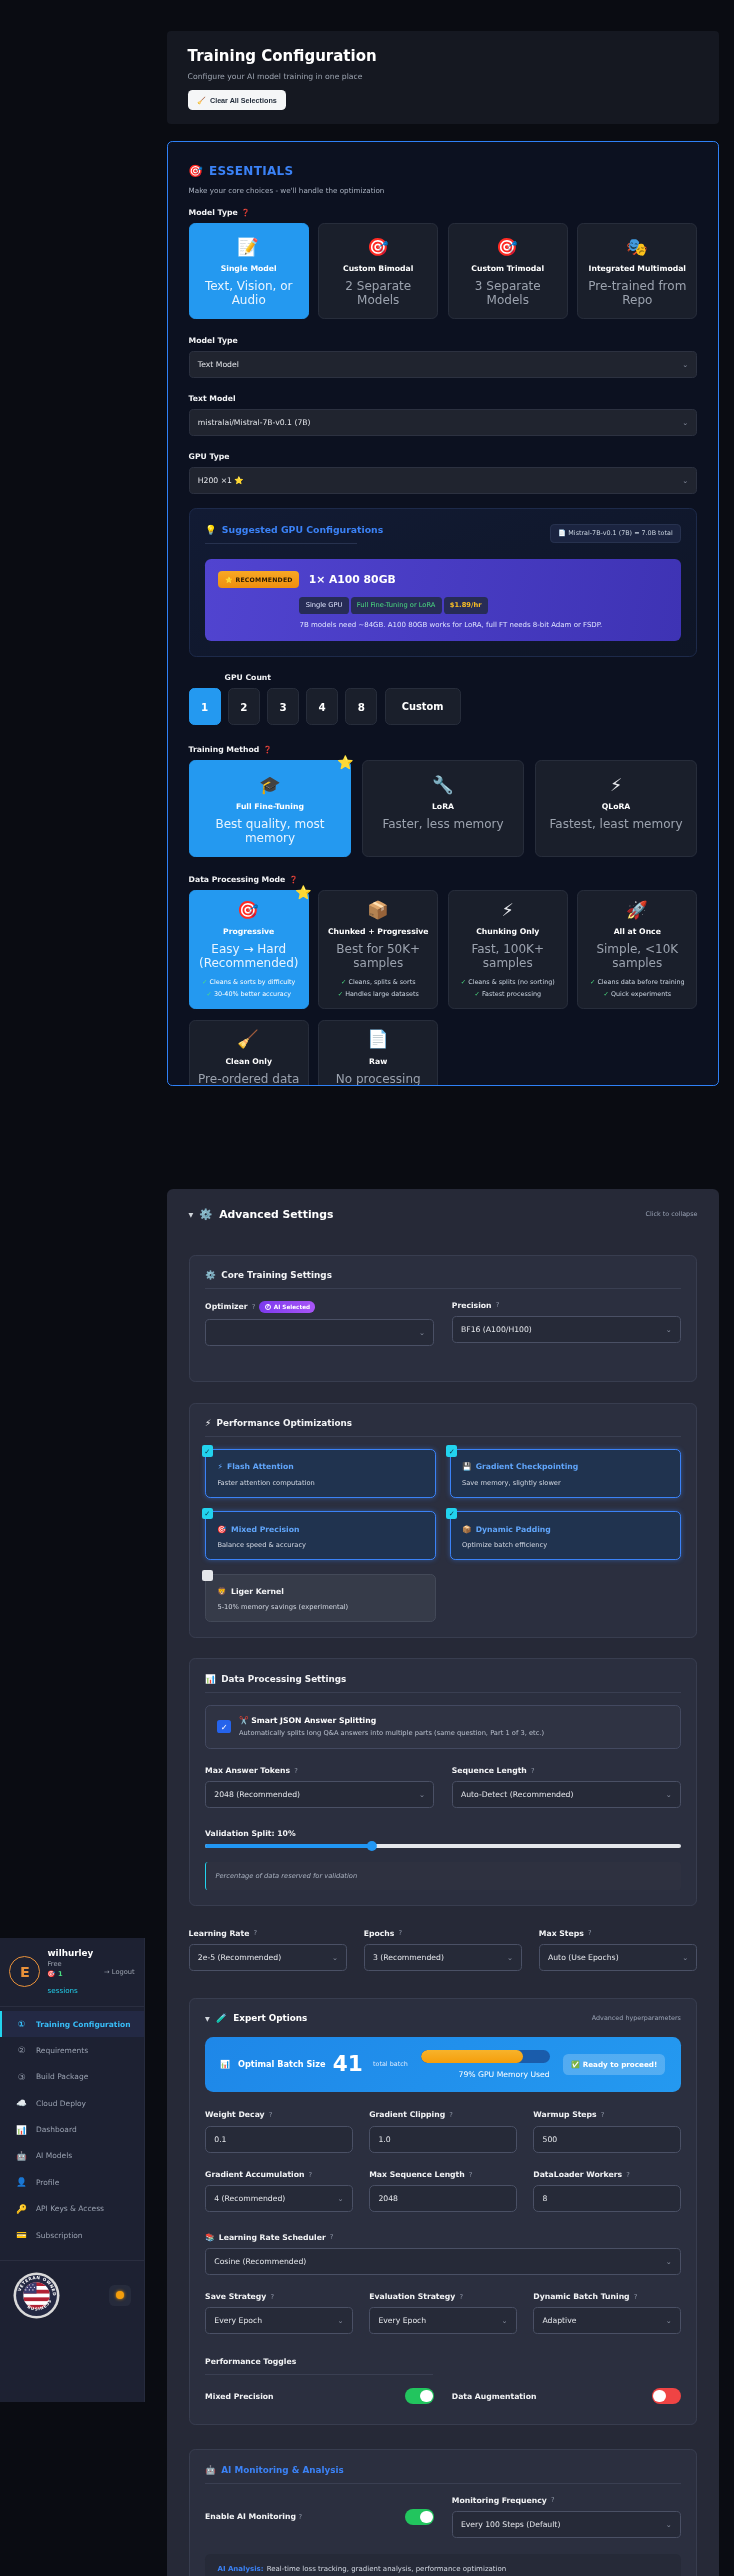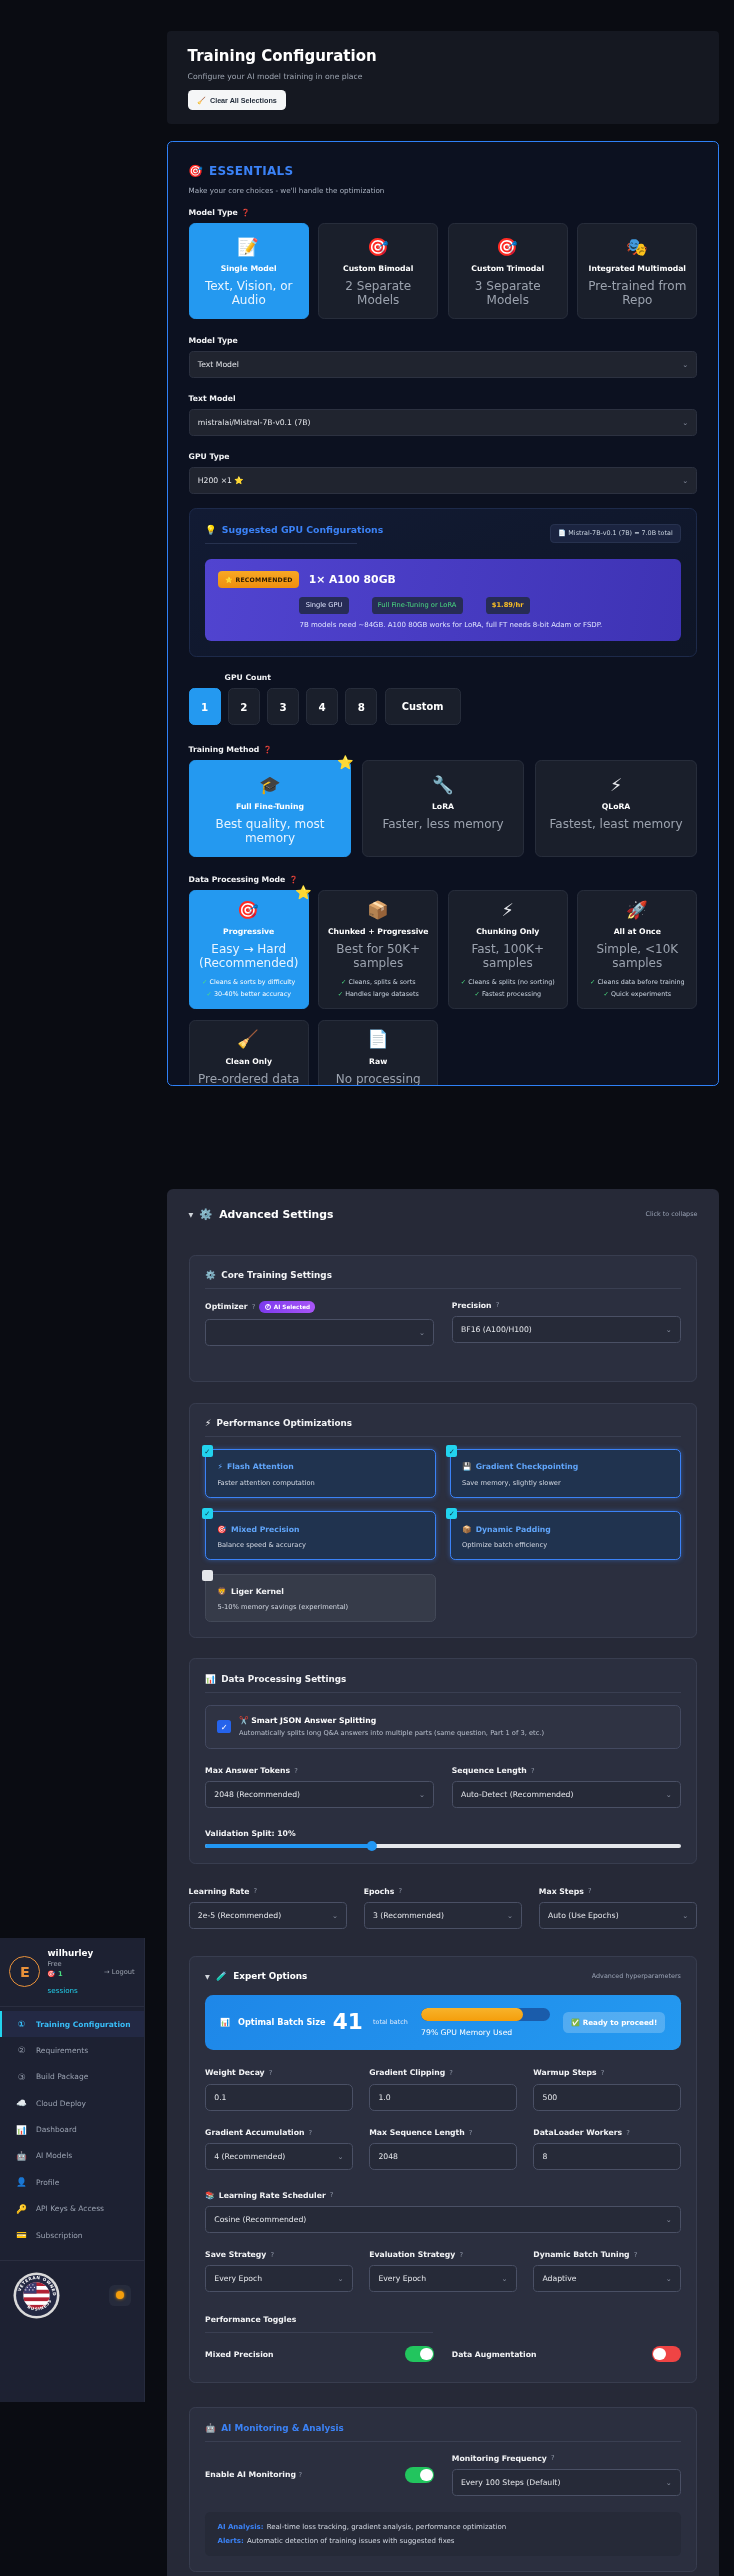--- a/index.html
+++ b/index.html
@@ -42,21 +42,21 @@
 
   .gpu-panel { margin-top:14.4px; background:linear-gradient(160deg,#121b34,#0e1526); border:0.5px solid #1d2a4a; border-radius:7.2px; padding:14.4px 15.5px; }
   .gpu-panel-head { display:flex; justify-content:space-between; align-items:flex-start; }
   .gpu-panel-title { color:#3b82f6; font-size:9.3px; font-weight:bold; display:flex; gap:5.2px; align-items:center; }
   .gpu-head-rule { width:152px; height:0.5px; background:#27324f; margin-top:8.2px; }
   .model-badge { background:#1b2440; border:0.5px solid #27324f; border-radius:4.1px; padding:4.6px 7.2px; font-size:6.4px; color:#cbd5e1; }
   .rec-card { margin-top:15.5px; background:linear-gradient(100deg,#5144d0,#3e33b4); border-radius:6.2px; padding:12.4px 13.4px; }
   .rec-top { display:flex; align-items:center; gap:9.3px; }
   .rec-badge { background:linear-gradient(180deg,#f7a824,#ef8e0e); color:#2b1a00; font-size:6.2px; font-weight:bold; border-radius:4.1px; padding:4.6px 6.7px; letter-spacing:0.2px; }
   .rec-title { font-size:10.8px; font-weight:bold; color:#fff; }
-  .rec-tags { display:flex; gap:23px; margin:8.2px 0 0 81px; }
+  .rec-tags { display:flex; gap:2px; margin:8.2px 0 0 81px; }
   .tag { background:#272c56; border-radius:3.6px; padding:4.6px 6.2px; font-size:6.7px; color:#e0e6ff; }
   .tag.green { color:#4ade80; }
   .tag.gold { color:#fbbf24; font-weight:bold; }
   .rec-desc { margin:7.2px 0 0 81px; font-size:7px; color:#dfe4ff; }
   .top5-row { margin-top:13.4px; border-top:0.5px solid #222c48; padding-top:11.3px; display:flex; justify-content:space-between; align-items:center; color:#9aa3b5; font-size:7.2px; cursor:pointer; }
   .top5-chev { color:#cbd5e1; font-size:6.2px; }
 
   .count-row { display:flex; gap:7.2px; }
   .count-btn { width:32px; height:37px; background:#1a1f2b; border:0.5px solid #272d3b; border-radius:5.2px; color:#fff; font-size:10.3px; font-weight:bold; display:flex; align-items:center; justify-content:center; cursor:pointer; }
   .count-btn.sel { background:#2499f0; border-color:#2499f0; }
@@ -99,21 +99,21 @@
   .slider { height:4.1px; border-radius:2.1px; background:#e5e7eb; position:relative; margin-top:5.2px; }
   .slider-fill { position:absolute; left:0; top:0; bottom:0; border-radius:2.1px; background:#2196f3; }
   .slider-thumb { position:absolute; top:-3.1px; width:10.3px; height:10.3px; border-radius:50%; background:#2196f3; transform:translateX(-50%); }
   .note-box { margin-top:13.4px; background:#2e3140; border-left:1.5px solid #22d3ee; border-radius:3.1px; padding:10.3px 9.3px; font-size:6.7px; font-style:italic; color:#aab2c0; }
 
   .banner { margin-top:13.4px; background:linear-gradient(135deg,#1e87e8,#2499f0); border-radius:8.2px; padding:13.4px 15.5px; display:flex; align-items:center; gap:13.4px; }
   .banner-left { display:flex; align-items:center; gap:7.2px; flex:0 0 auto; }
   .banner-title { font-size:8.2px; font-weight:bold; color:#fff; }
   .banner-num { font-size:21.6px; font-weight:bold; color:#fff; line-height:1; }
   .banner-unit { font-size:6.4px; color:#dbeafe; margin-left:3.1px; }
-  .banner-mid { flex:1; text-align:left; }
+  .banner-mid { flex:1; text-align:right; }
   .pbar { height:13.4px; border-radius:6.7px; background:#1a5cab; overflow:hidden; }
   .pfill { height:100%; border-radius:6.7px; background:linear-gradient(180deg,#f7b32b,#f59e0b); }
   .mem-text { margin-top:6.2px; font-size:7.7px; color:#fff; }
   .ready-chip { flex:0 0 auto; background:rgba(255,255,255,.22); border-radius:5.2px; padding:6.2px 8.2px; font-size:7.2px; font-weight:bold; color:#fff; }
 
   .toggle { width:29px; height:15.5px; border-radius:8.2px; position:relative; display:inline-block; cursor:pointer; flex:0 0 auto; }
   .toggle.on { background:#22c55e; }
   .toggle.off { background:#ef4444; }
   .toggle .knob { position:absolute; top:1.5px; width:12.4px; height:12.4px; border-radius:50%; background:#fff; }
   .toggle.on .knob { right:1.5px; }
@@ -465,20 +465,21 @@
           <span>Auto-Detect (Recommended)</span>
           <span class="chev">⌄</span>
         </div>
       </div>
     </div>
     <div class="flabel" style="margin-top:20.6px;">Validation Split: 10%</div>
     <div class="slider">
       <div class="slider-fill" style="width: 35%;"></div>
       <div class="slider-thumb" style="left: 35%;"></div>
     </div>
+    <div class="note-box">Percentage of data reserved for validation</div>
   </div>
 
   <div class="row3" style="margin-top:23px;">
     <div>
       <div class="flabel">
         <span>Learning Rate</span>
           <span class="help-gray">?</span>
       </div>
       <div class="adv-select">
         <span>2e-5 (Recommended)</span>

